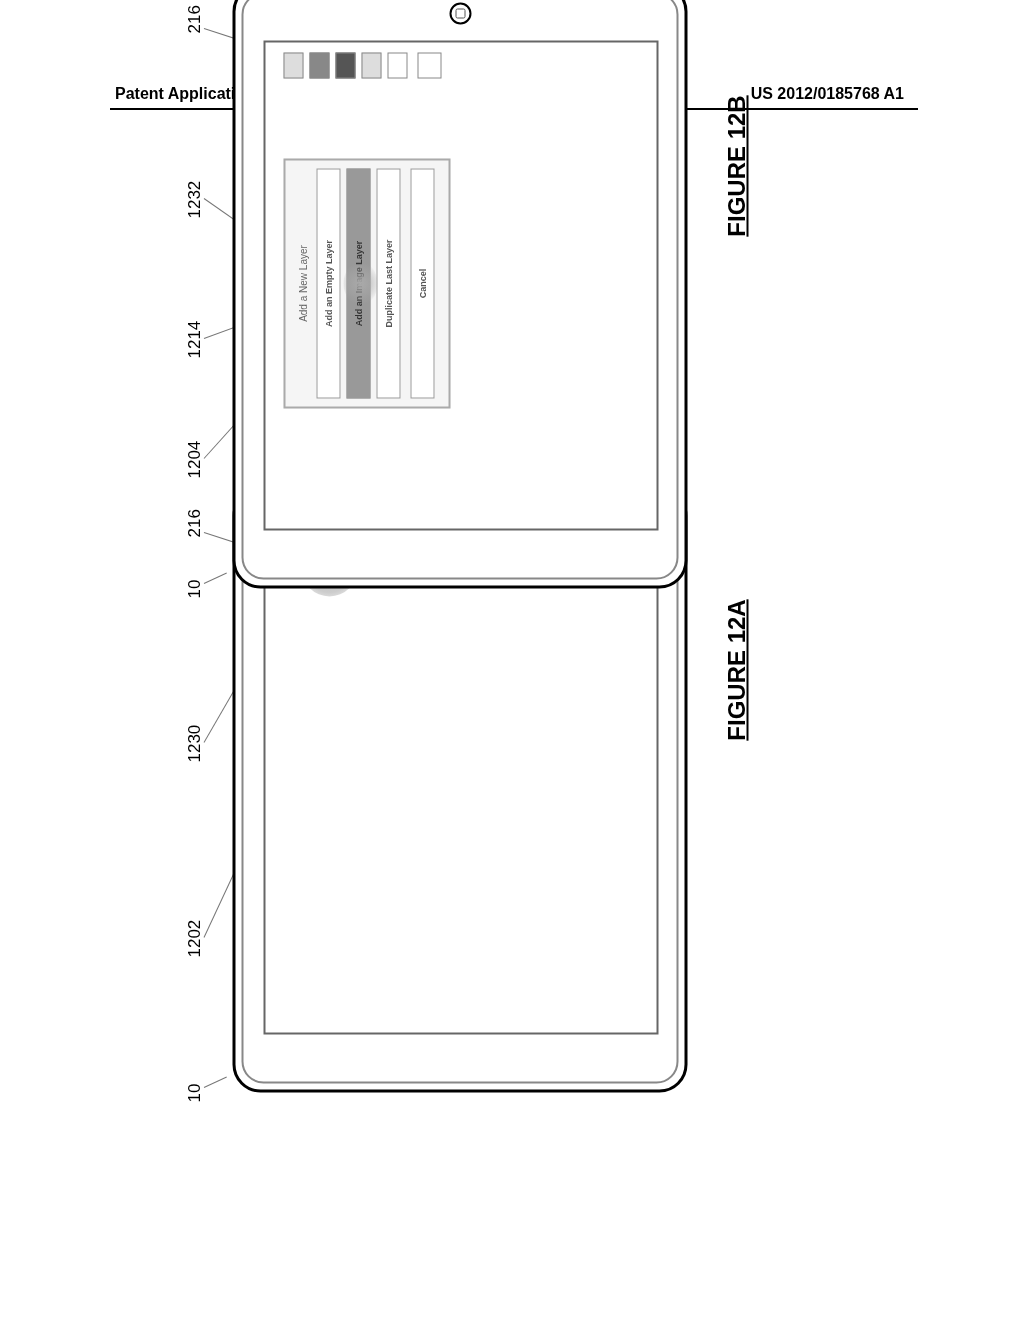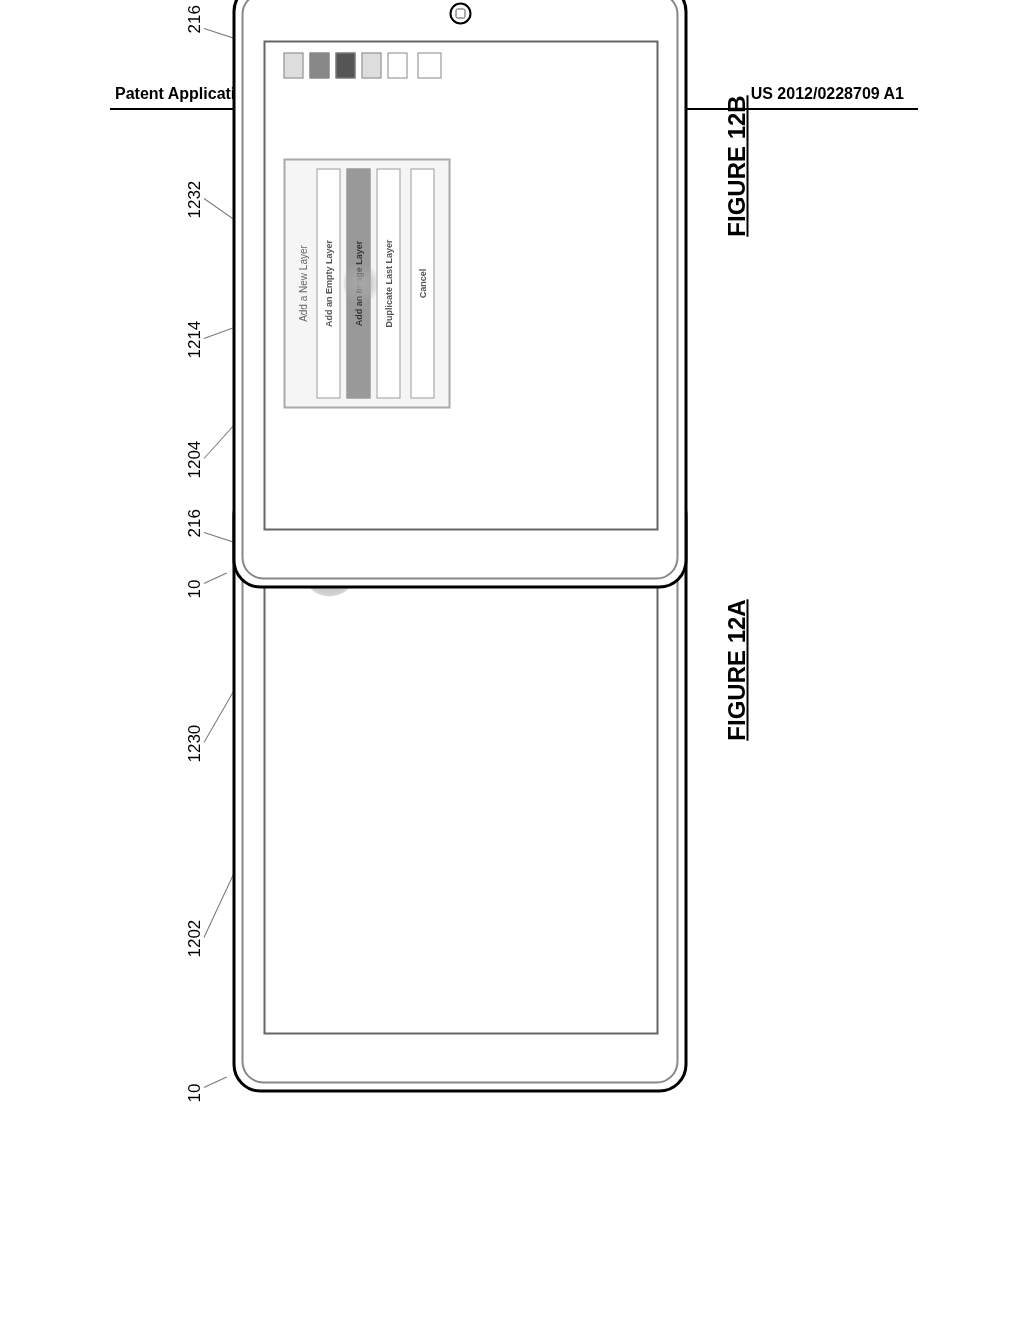--- a/index.html
+++ b/index.html
@@ -45,21 +45,21 @@
 
 </style>
 </head>
 <body>
 
 <div class="page">
   <div class="header">
     <span>Patent Application Publication</span>
     <span>Jul. 19, 2012</span>
     <span>Sheet 12 of 27</span>
-    <span>US 2012/0228709 A1</span>
+    <span>US 2012/0185768 A1</span>
   </div>
   <div class="header-border"></div>
 
   <div class="figure-block fig-a">
 
     <span class="ref" style="left:-10px; top:-48px;">10</span>
     <span class="ref" style="left:135px; top:-48px;">1202</span>
     <span class="ref" style="left:330px; top:-48px;">1230</span>
     <span class="ref" style="left:555px; top:-48px;">216</span>
 

